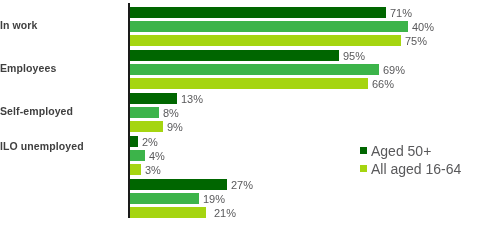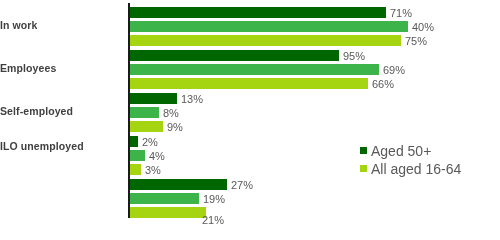--- a/index.html
+++ b/index.html
@@ -181,21 +181,21 @@
       <div class="bar-row" style="top:179px;">
         <div class="bar-fill" style="width:97px;background:#006600;"></div>
         <div class="bar-value" style="left:97px;">27%</div>
       </div>
       <div class="bar-row" style="top:193px;">
         <div class="bar-fill" style="width:69px;background:#3cb44a;"></div>
         <div class="bar-value" style="left:69px;">19%</div>
       </div>
       <div class="bar-row" style="top:207px;">
         <div class="bar-fill" style="width:76px;background:#a5d510;"></div>
-        <div class="bar-value" style="left:68px;margin-top:7px;">21%</div>
+        <div class="bar-value" style="left:80px;">21%</div>
       </div>
 
     </div>
 
     <div class="legend">
       <div class="legend-item">
         <span class="legend-swatch" style="background:#006600;"></span>
         <span class="legend-label">Aged 50+</span>
       </div>
       <div class="legend-item">

